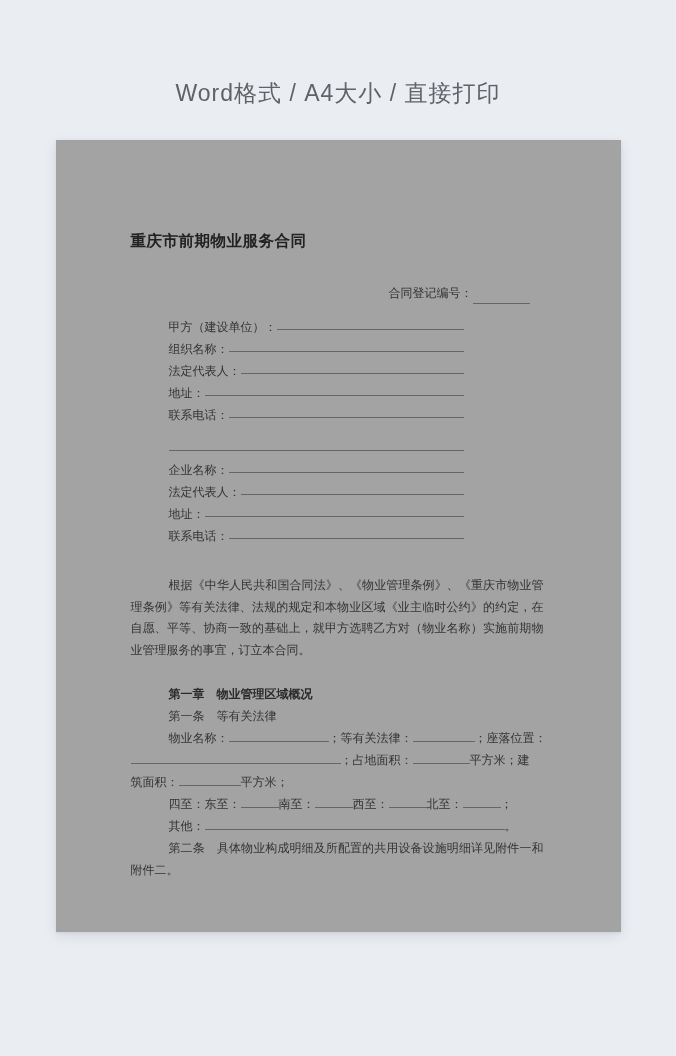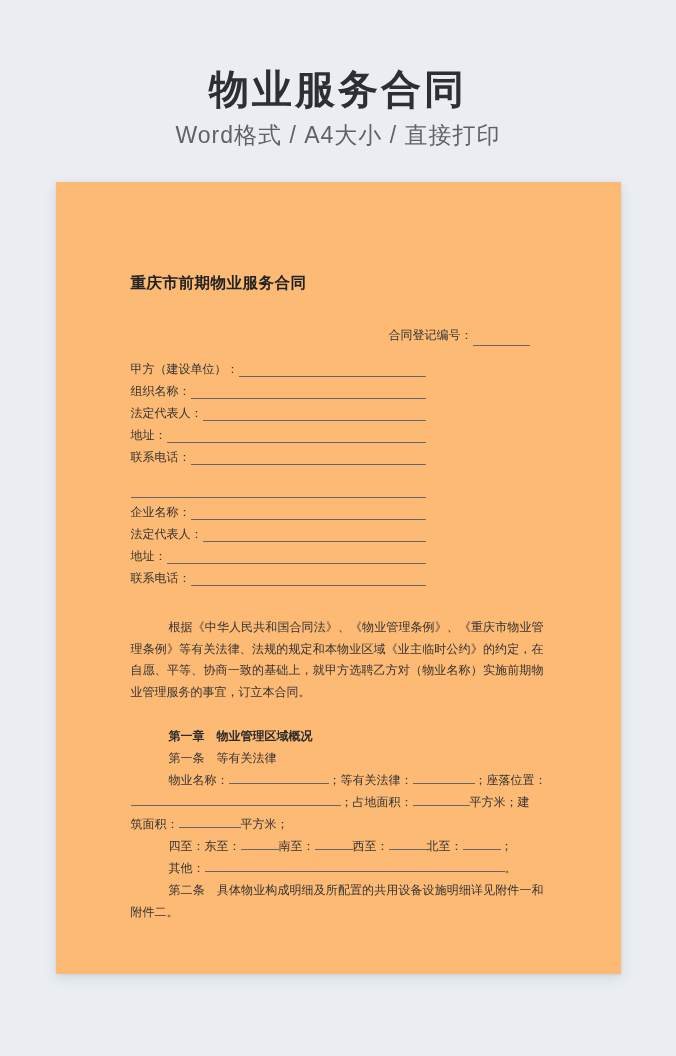--- a/index.html
+++ b/index.html
@@ -26,21 +26,21 @@
     color: #5f6368;
     letter-spacing: 1px;
     line-height: 26px;
   }
 
   
   .paper {
     width: 565px;
     height: 792px;
     margin: 34px auto 0 auto;
-    background: #fdba74;
+    background: #a3a3a3;
     box-shadow: 0 4px 12px rgba(30, 40, 60, 0.10), 0 1px 3px rgba(30, 40, 60, 0.08);
     box-sizing: border-box;
     padding: 92px 77px 0 75px;
     font-family: "Liberation Serif", "DejaVu Serif", serif;
     color: #333333;
     font-size: 12px;
     line-height: 22px;
   }
 
   .doc-title {
@@ -60,21 +60,22 @@
     padding-right: 14px;
     height: 22px;
   }
   .reg-row .label { white-space: nowrap; }
 
   
   .fields { margin-top: 12px; }
   .fields.second { margin-top: 11px; }
   .field-row {
     display: flex;
-    align-items: flex-end;
+    align-items: flex-start;
+    margin-left: 38px;
     width: 295px;
     height: 22px;
   }
   .field-row .label { white-space: nowrap; }
   .fill {
     flex: 1;
     border-bottom: 1px solid #666666;
     height: 13px;
     margin-bottom: 3px;
   }
@@ -114,21 +115,20 @@
   .article-para {
     text-align: justify;
     text-indent: 38px;
     line-height: 22px;
   }
 </style>
 </head>
 <body>
 
 <div class="page-header">
-  <div class="page-title">物业服务合同</div>
   <div class="page-subtitle">Word格式 / A4大小 / 直接打印</div>
 </div>
 
 <div class="paper">
 
   <div class="doc-title">重庆市前期物业服务合同</div>
 
   <div class="reg-row">
     <span class="label">合同登记编号：</span>
       <span class="u w57"></span>

